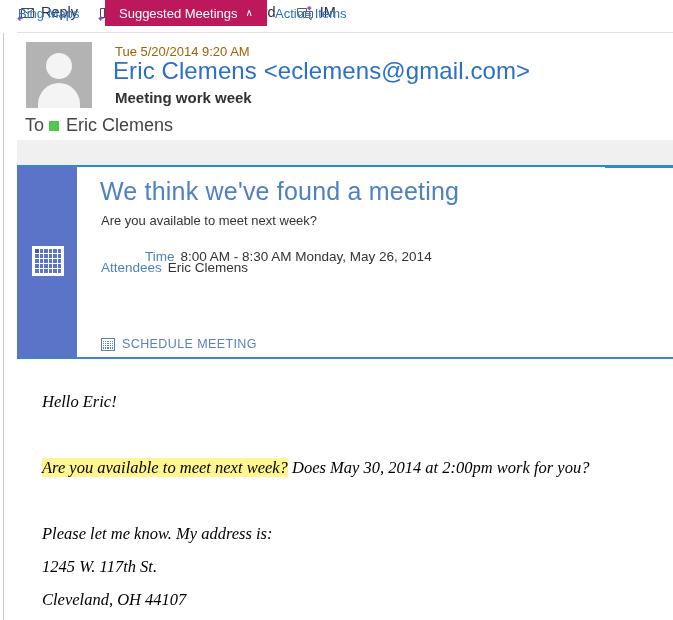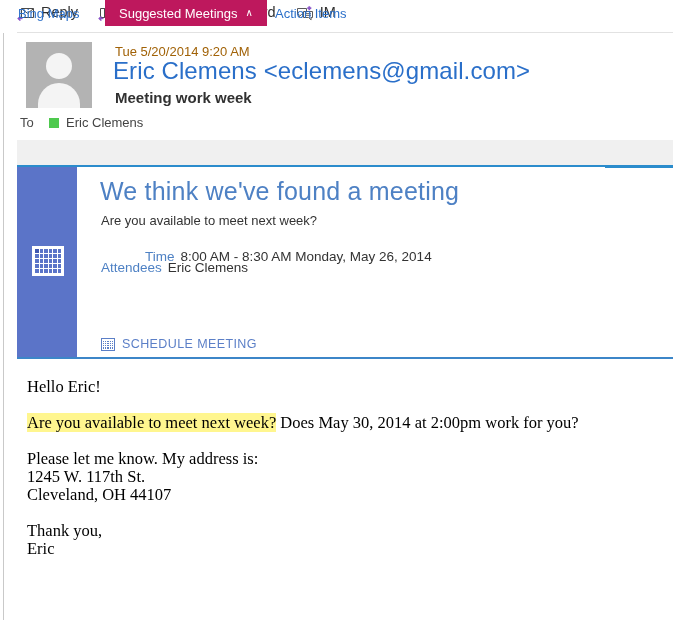--- a/index.html
+++ b/index.html
@@ -105,23 +105,24 @@
     font-size: 15px;
     font-weight: bold;
     color: #313131;
     white-space: nowrap;
   }
   .to-row {
     position: absolute;
     left: 20px; top: 115px;
     display: flex;
     align-items: center;
-    font-size: 13px;
+    font-size: 18px;
     color: #4a4a4a;
     white-space: nowrap;
+    text-align: center;
   }
   .to-row .to-label { width: 29px; }
   .to-row .presence {
     width: 10px; height: 10px;
     background: #4ec94e;
     margin-right: 7px;
     flex: none;
   }
   .to-row .to-name { color: #444444; }
 
@@ -271,21 +272,21 @@
   
   .msg-body {
     position: absolute;
     left: 27px; top: 378px;
     width: 630px;
     font-family: "Liberation Serif", "DejaVu Serif", serif;
     font-size: 16.5px;
     color: #000000;
     line-height: 18px;
   }
-  .msg-body p { margin: 0; }
+  .msg-body p { margin: 15px; font-style: italic; }
   .msg-body .gap { height: 18px; }
   .hl-yellow { background: #fff68f; }
 </style>
 </head>
 <body>
 
 <div class="toolbar">
 
   <div class="tb-btn">
     <span class="tb-icon">

